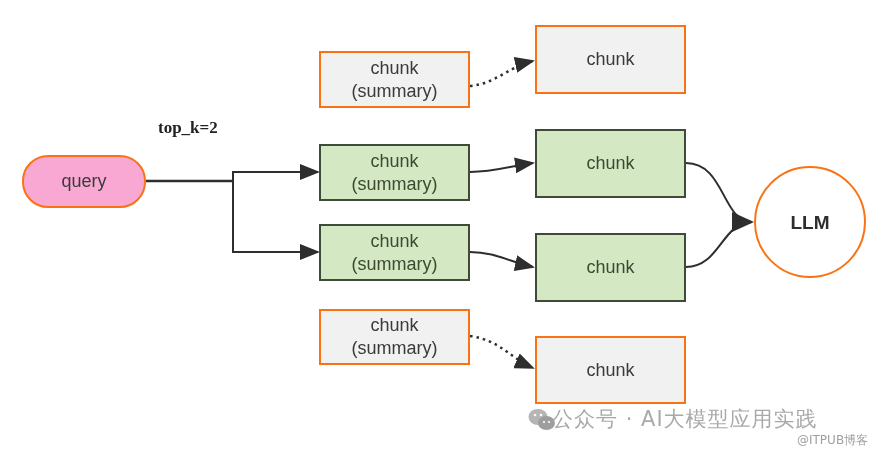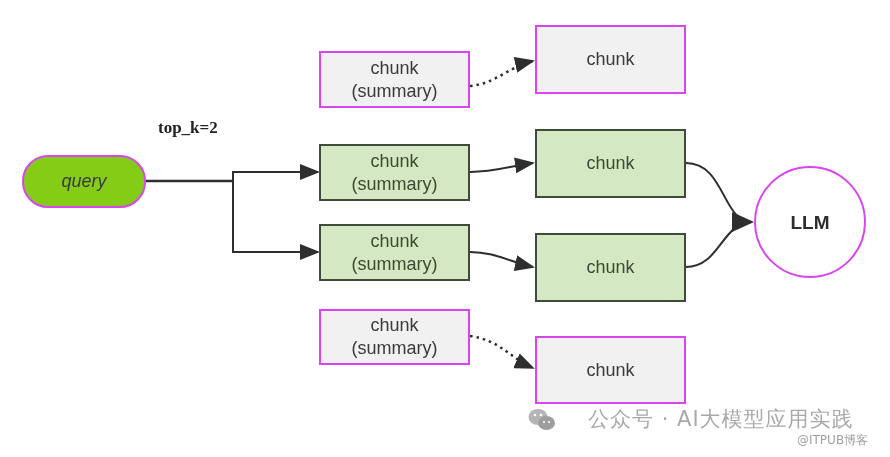--- a/index.html
+++ b/index.html
@@ -1,24 +1,24 @@
 <!DOCTYPE html>
 <html><head>
   <meta charset="utf-8">
   <style>
     html, body { margin: 0; padding: 0; background: #ffffff; }
     body { width: 890px; height: 457px; position: relative; overflow: hidden; font-family: "Liberation Sans", sans-serif; }
     #diagram { position: absolute; left: 0; top: 0; width: 890px; height: 457px; }
-    .node { position: absolute; box-sizing: border-box; border: 2px solid #d946ef; display: flex; flex-direction: column; align-items: center; justify-content: center; text-align: center; font-size: 18px; line-height: 23px; }
+    .node { position: absolute; box-sizing: border-box; border: 2px solid #f97316; display: flex; flex-direction: column; align-items: center; justify-content: center; text-align: center; font-size: 18px; line-height: 23px; }
     .gray { background: #f1f1f1; color: #3a3a3a; }
     .green { background: #d5e8c4; color: #3b4a30; border-color: #3d4b38; }
-    .pill { border-radius: 26px; background: #84cc16; color: #3a3a3a; font-style: italic; }
+    .pill { border-radius: 26px; background: #f9a8d4; color: #3a3a3a; }
     .circle { border-radius: 50%; background: #ffffff; color: #2e2e2e; font-weight: bold; font-size: 19px; align-items: center; }
     .label-topk { position: absolute; left: 158px; top: 118px; font-size: 17px; font-weight: bold; color: #222; font-family: Liberation Serif, serif; }
-    .watermark { position: absolute; left: 588px; top: 405px; font-size: 21px; color: #a9a9a9; letter-spacing: 1px; font-family: "DejaVu Sans", sans-serif; }
+    .watermark { position: absolute; left: 552px; top: 405px; font-size: 21px; color: #a9a9a9; letter-spacing: 1px; font-family: "DejaVu Sans", sans-serif; }
     .wm-icon { position: absolute; left: 528px; top: 408px; width: 28px; height: 24px; }
     .itpub { position: absolute; left: 797px; top: 432px; font-size: 12px; color: #a0a0a0; font-family: "DejaVu Sans", sans-serif; text-align: right; }
   </style>
 </head>
 <body>
 
 <svg id="diagram" viewBox="0 0 890 457" xmlns="http://www.w3.org/2000/svg">
   <defs>
     <marker id="arrow" markerWidth="10" markerHeight="10" refX="9" refY="5" orient="auto" markerUnits="userSpaceOnUse">
       <path d="M0,0 L10,5 L0,10 z" fill="#2e2e2e"></path>

